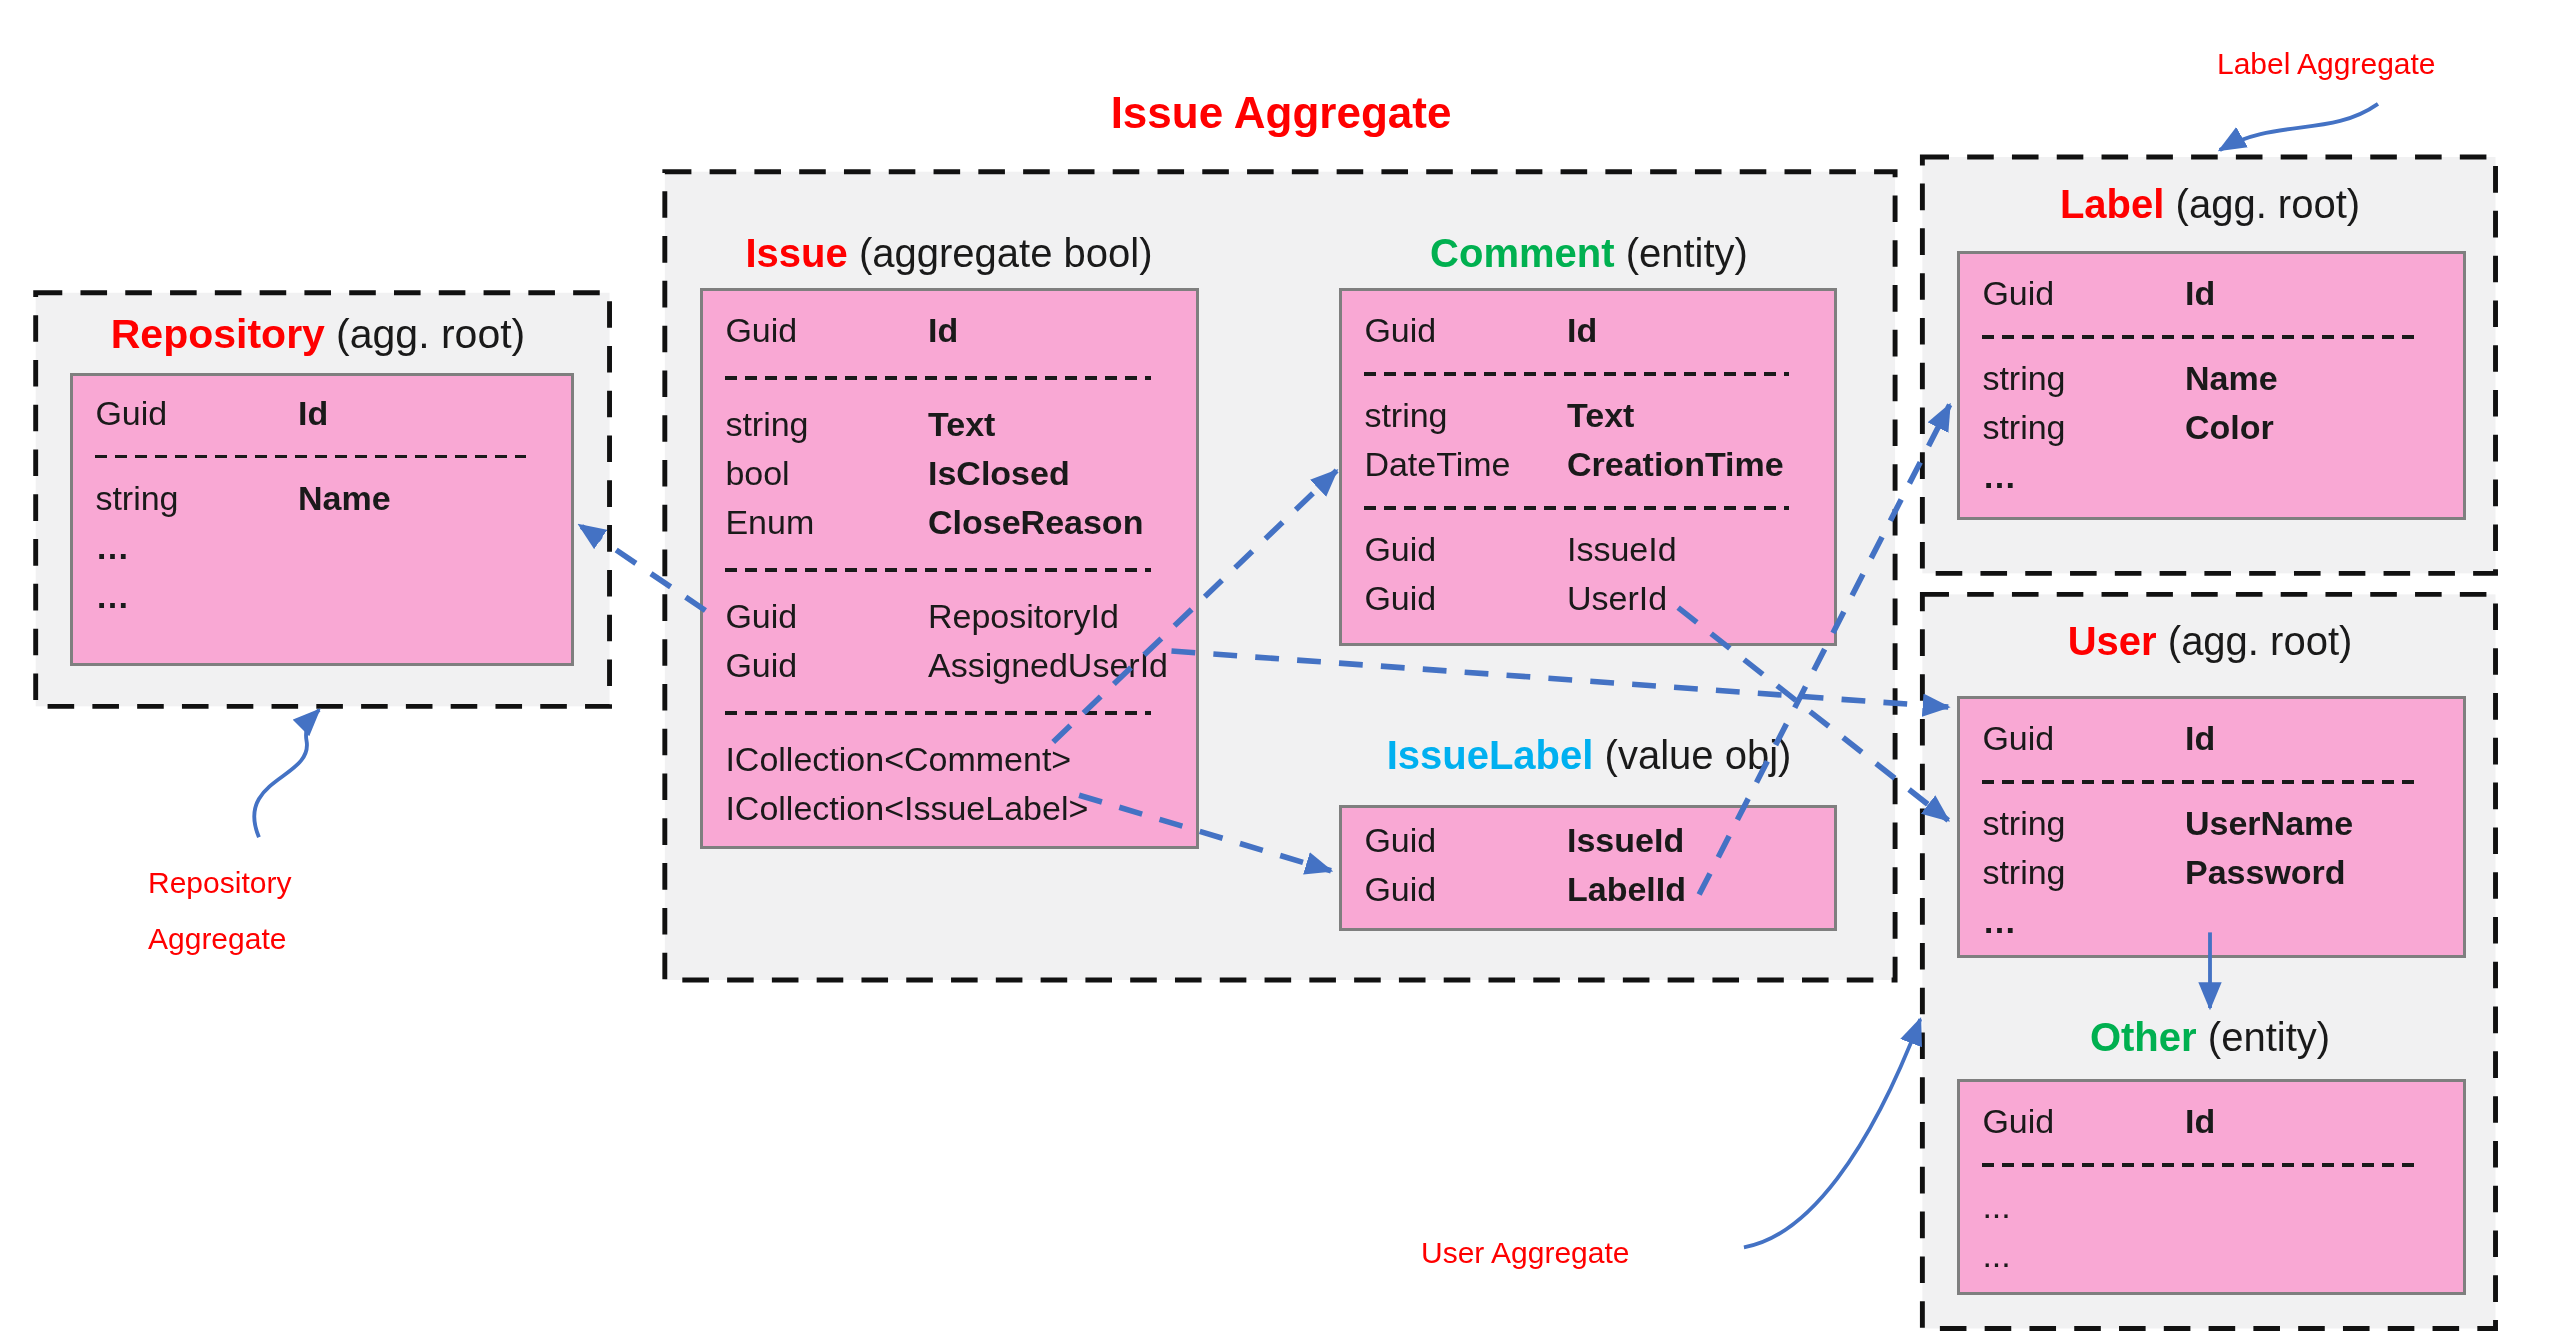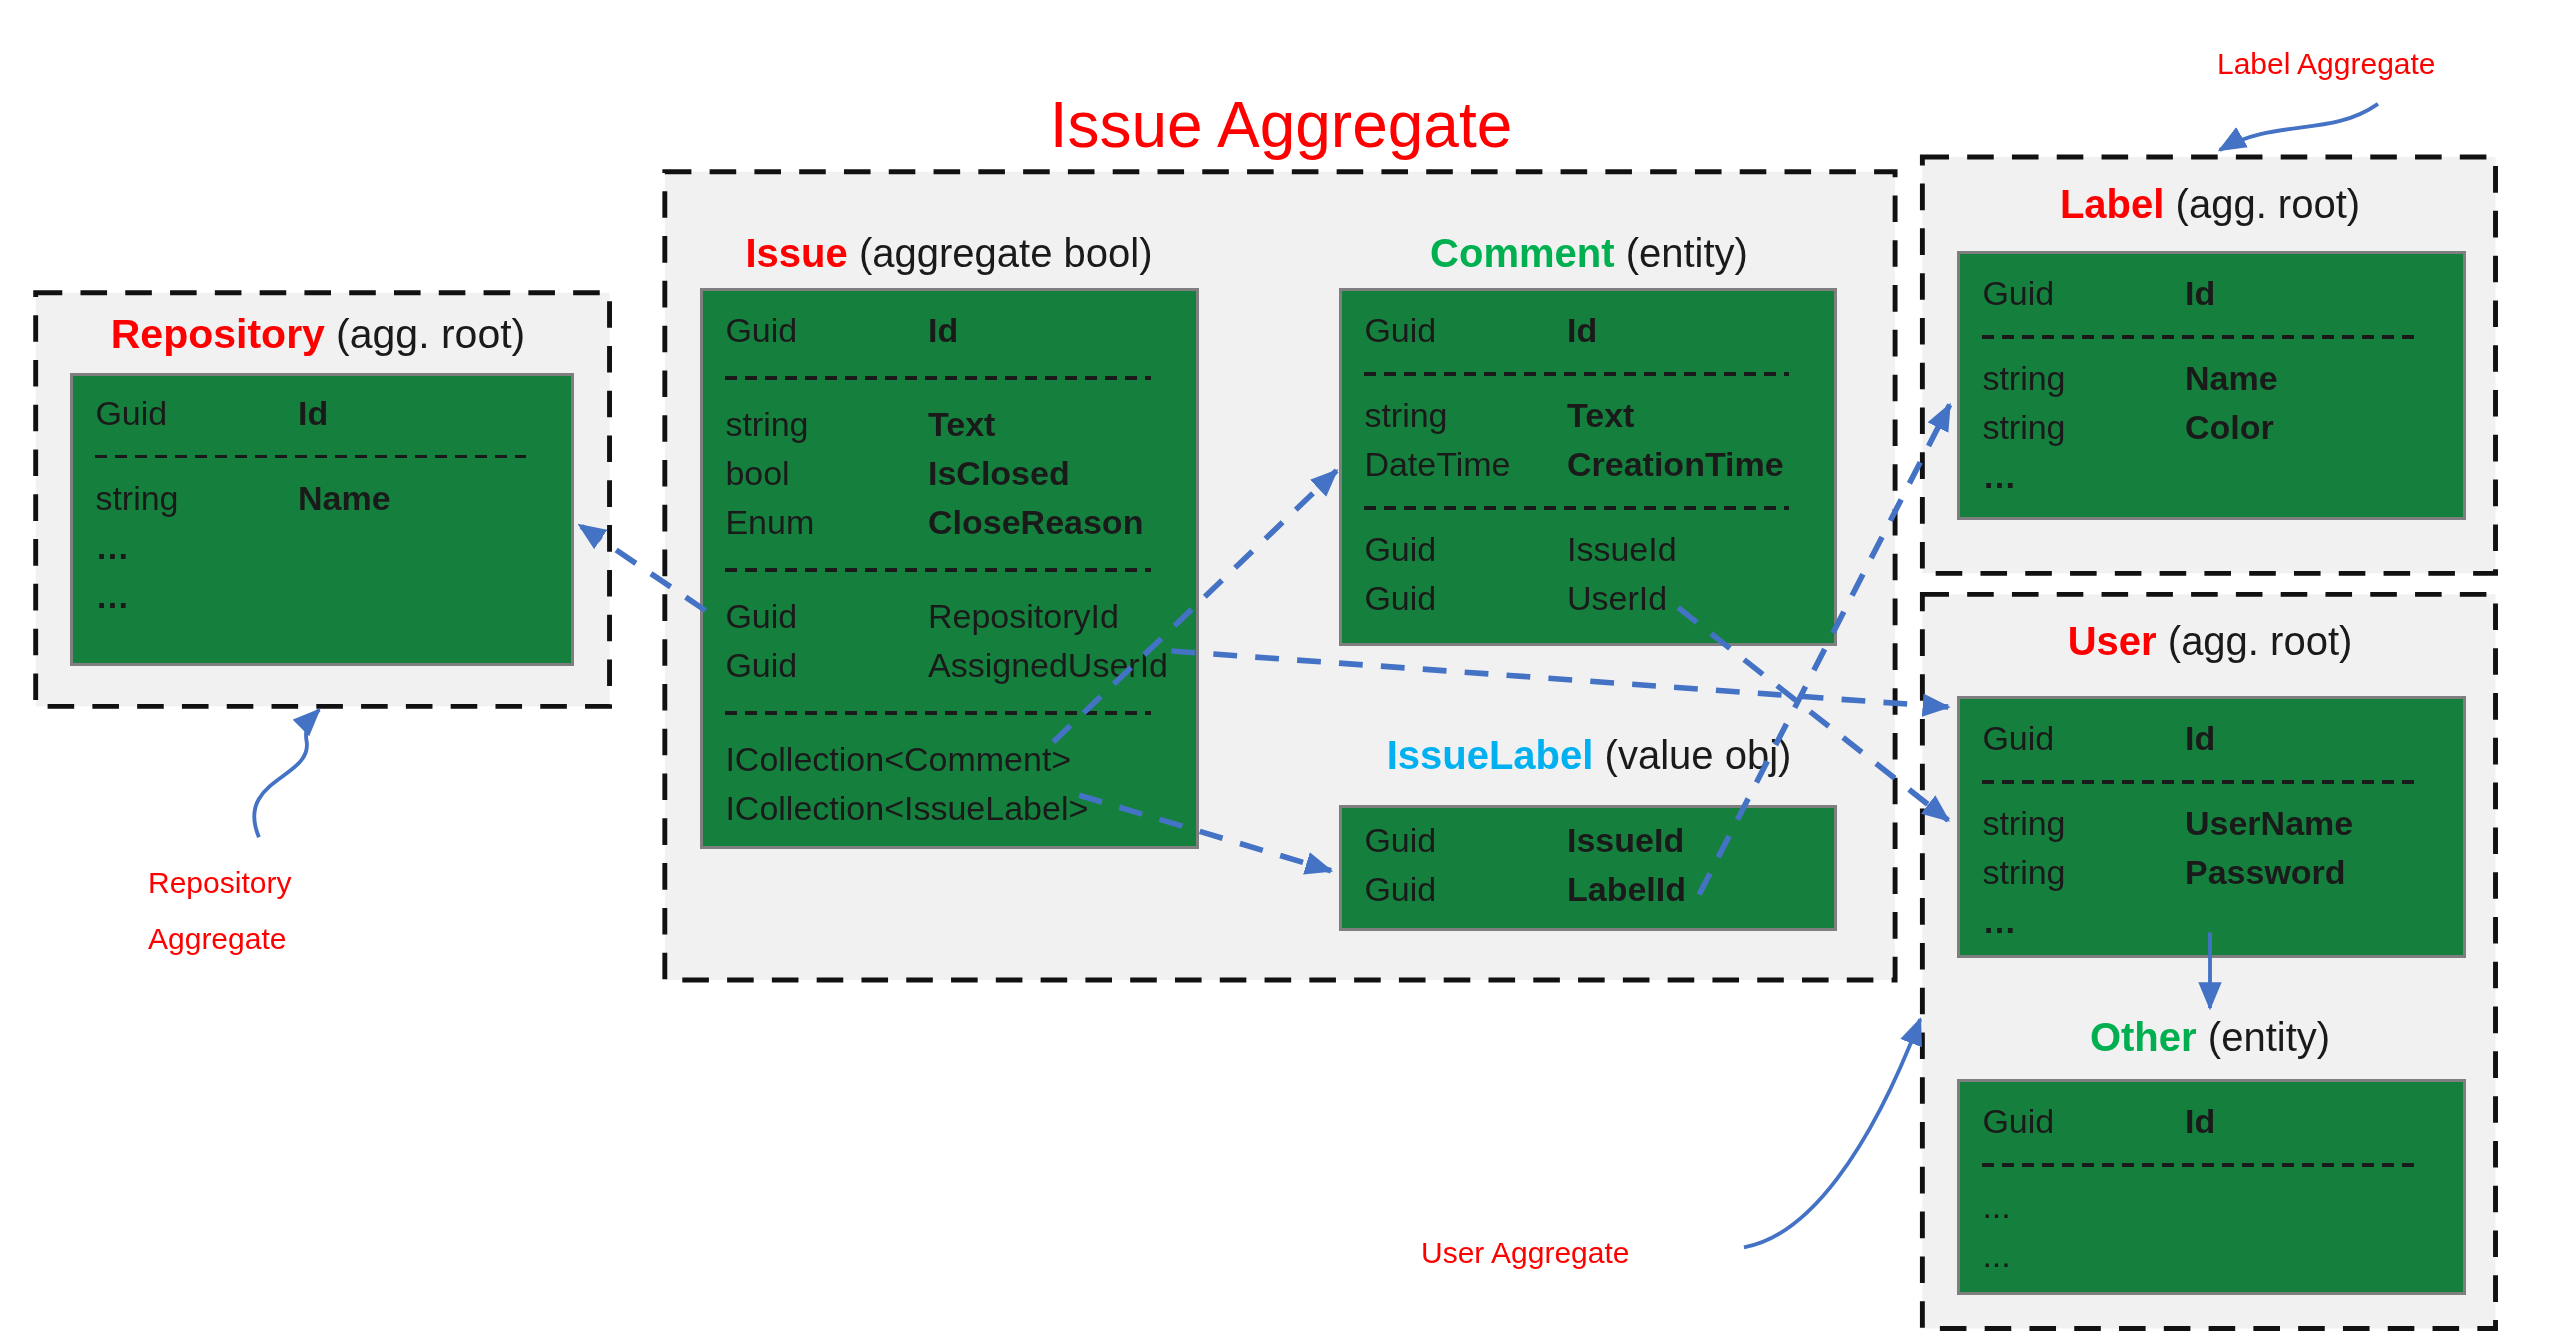--- a/index.html
+++ b/index.html
@@ -5,40 +5,40 @@
   html,body{margin:0;padding:0;background:#ffffff;}
   body{font-family:"Liberation Sans",sans-serif;}
   .stage{position:relative;width:2576px;height:1335px;overflow:hidden;background:#fff;}
   svg.layer{position:absolute;left:0;top:0;}
   #fg-layer{pointer-events:none;}
 
   
   .bbox{fill:var(--box-fill,#F1F1F2);stroke:var(--box-stroke,#111111);stroke-width:7;stroke-dasharray:38 26;}
 
   
-  .tbl{position:absolute;background:#15803d;border:3.5px solid var(--table-border,#7F7F7F);box-sizing:border-box;padding-top:14px;z-index:2;}
+  .tbl{position:absolute;background:#f9a8d4;border:3.5px solid var(--table-border,#7F7F7F);box-sizing:border-box;padding-top:14px;z-index:2;}
   .row{height:49px;line-height:49px;font-size:34px;color:var(--text,#1A1A1A);position:relative;padding-left:22.4px;white-space:nowrap;}
   .row .n{position:absolute;left:225px;top:0;}
   .b{font-weight:bold;}
   .sep{height:36px;position:relative;}
   .sep::after{content:"";position:absolute;left:22.4px;right:45px;top:17px;height:3.5px;
     background:repeating-linear-gradient(90deg,var(--text,#1A1A1A) 0 12px,transparent 12px 20px);}
   .issue-tbl .sep{height:45px;}
   .issue-tbl .sep::after{top:21px;}
 
   
   .ehead{position:absolute;font-size:40px;white-space:nowrap;transform:translateX(-50%);z-index:2;color:var(--text,#1A1A1A);}
   .ename{font-weight:bold;}
   .esuf{margin-left:11.2px;}
   .red{color:var(--red,#FF0000);}
   .green{color:var(--green,#00B050);}
   .cyan{color:var(--cyan,#00B0F0);}
 
   .title{position:absolute;left:1281px;top:88px;transform:translateX(-50%);color:var(--red,#FF0000);
-    font-size:64px;font-weight:normal;white-space:nowrap;z-index:2;}
+    font-size:44px;font-weight:bold;white-space:nowrap;z-index:2;}
   .note{position:absolute;color:var(--red,#FF0000);font-size:30px;line-height:56px;white-space:nowrap;z-index:2;}
 
   
   .dash{fill:none;stroke:var(--arrow,#4472C4);stroke-width:8;stroke-dasharray:34 26;}
   .solid{fill:none;stroke:var(--arrow,#4472C4);stroke-width:5.5;}
   #ah path{fill:var(--arrow,#4472C4);}
 </style>
 </head>
 <body>
 

